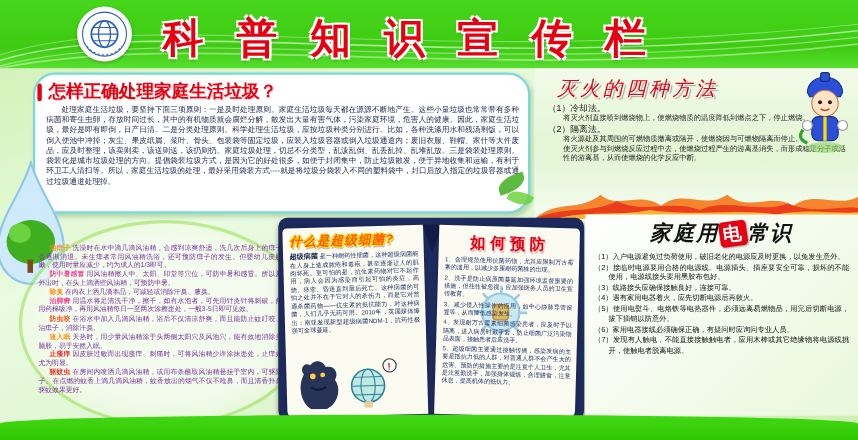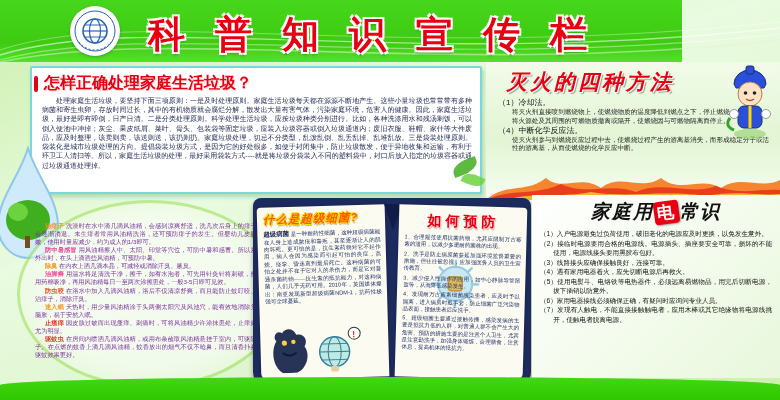--- a/index.html
+++ b/index.html
@@ -1,40 +1,40 @@
 <!DOCTYPE html>
 <html><head>
 <meta charset="utf-8">
 <style>
   html,body{margin:0;padding:0;background:#cfe9c0;}
   .poster{position:relative;width:780px;height:400px;overflow:hidden;
     font-family:"Liberation Sans","DejaVu Sans",sans-serif;
     background:linear-gradient(160deg,#cdefae 0%,#e9fbe0 40%,#def5cf 70%,#cdefae 100%);}
   
-  .header{position:absolute;left:0;top:0;width:682px;height:62px;
+  .header{position:absolute;left:0;top:0;width:780px;height:62px;
     background:linear-gradient(180deg,#46d61b 0%,#3ecb12 70%,#57df2e 100%);}
   .swoosh{position:absolute;left:0;top:0;pointer-events:none;}
   .logo{position:absolute;left:70px;top:6px;width:50px;height:50px;border-radius:50%;
     background:#fdfdfd;box-shadow:0 1px 3px rgba(0,0,0,.25);display:flex;align-items:center;justify-content:center;}
   .main-title{position:absolute;left:148px;top:10px;font-size:37px;font-weight:bold;
     color:#e60012;letter-spacing:30px;white-space:nowrap;
     text-shadow:-2px -2px 0 #fff,2px -2px 0 #fff,-2px 2px 0 #fff,2px 2px 0 #fff,0 3px 3px rgba(20,90,0,.45);}
   
   .garbage{position:absolute;left:30px;top:66px;width:452px;height:128px;background:#ffffff;
-    border:2px solid #7bd8da;border-radius:2px;padding:4px 8px 4px 10px;box-sizing:border-box;
+    border:2px solid #7bd8da;border-radius:20px;padding:4px 8px 4px 10px;box-sizing:border-box;
     box-shadow:2px 3px 4px rgba(30,120,30,.25);}
   .garbage-title{font-size:16px;font-weight:bold;color:#e60012;
     text-shadow:1px 1px 0 #ffd9d9;margin:1px 0 2px 2px;}
   .garbage-accent{position:absolute;left:2px;top:8px;width:4px;height:16px;background:#e60012;border-radius:2px;}
   .garbage-body{font-size:7px;line-height:1.32;color:#222a55;text-align:justify;text-indent:2em;}
   
   .fire{position:absolute;left:486px;top:62px;width:294px;height:140px;
     background:linear-gradient(180deg,#f2fbe9 0%,#e2f5d4 55%,#f7fdf2 100%);
     border-radius:0 0 0 8px;padding:4px 6px;box-sizing:border-box;overflow:hidden;}
-  .fire-title{font-size:21px;font-weight:bold;font-style:italic;color:#e60012;
+  .fire-title{font-size:18px;font-weight:normal;font-style:italic;color:#e60012;
     text-shadow:1px 1px 0 #fff,2px 2px 1px rgba(0,0,0,.35);margin:2px 0 2px 14px;letter-spacing:3px;}
   .fire-item{margin:0 0 1px 6px;}
   .fire-item-heading{font-size:8px;font-weight:normal;color:#111;line-height:1.25;}
   .fire-item-text{font-size:6.6px;color:#222;line-height:1.2;margin-left:14px;}
   .mascot{position:absolute;right:2px;top:2px;}
   .flame{position:absolute;left:0;bottom:-2px;}
   
   .fyj{position:absolute;left:25px;top:194px;width:246px;height:192px;}
   .fyj-oval{position:absolute;left:-8px;top:6px;width:260px;height:182px;border:3px solid #9ade52;
     border-radius:50%;opacity:.55;background:radial-gradient(ellipse at center,#ffffff 55%,#d9f3bd 100%);}
@@ -135,26 +135,26 @@
       </svg>
     </div>
     <div class="fire-list">
 
         <div class="fire-item">
           <div class="fire-item-heading">（1）冷却法。</div>
           <div class="fire-item-text">将灭火剂直接喷到燃烧物上，使燃烧物质的温度降低到燃点之下，停止燃烧。</div>
         </div>
 
         <div class="fire-item">
+          <div class="fire-item-heading">（2）隔离法。</div>
           <div class="fire-item-text">将火源处及其周围的可燃物质撤离或隔开，使燃烧因与可燃物隔离而停止。</div>
         </div>
 
 
         <div class="fire-item">
-          <div class="fire-item-heading">（4）中断化学反应法。</div>
           <div class="fire-item-text">使灭火剂参与到燃烧反应过程中去，使燃烧过程产生的游离基消失，而形成稳定分子或活性的游离基，从而使燃烧的化学反应中断。</div>
         </div>
       </div>
     <div class="flame">
       <svg width="294" height="30" viewBox="0 0 294 30">
         <path d="M0,30 C20,12 40,24 60,8 C75,22 95,4 115,18 C135,2 155,22 175,8 C195,24 215,6 235,18 C255,4 275,20 294,10 L294,30 Z" fill="#f5791b" opacity="0.9"></path>
         <path d="M0,30 C25,18 50,26 75,14 C100,26 125,12 150,22 C175,10 205,26 230,16 C255,26 275,18 294,20 L294,30 Z" fill="#e8301b" opacity="0.85"></path>
         <path d="M20,30 C45,22 75,28 105,22 C140,28 180,20 220,26 C250,20 275,26 294,24 L294,30 Z" fill="#ffd23a" opacity="0.8"></path>
       </svg>
     </div>

